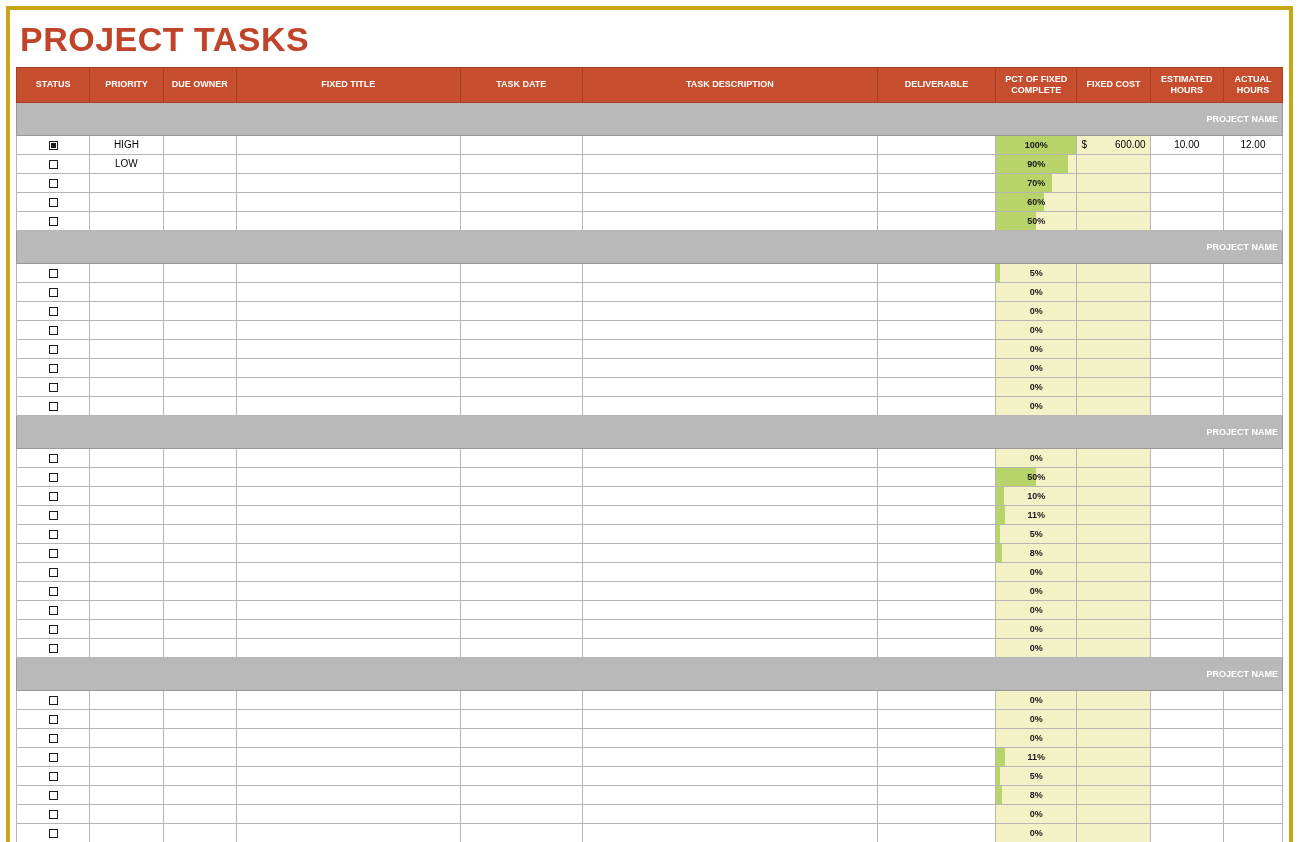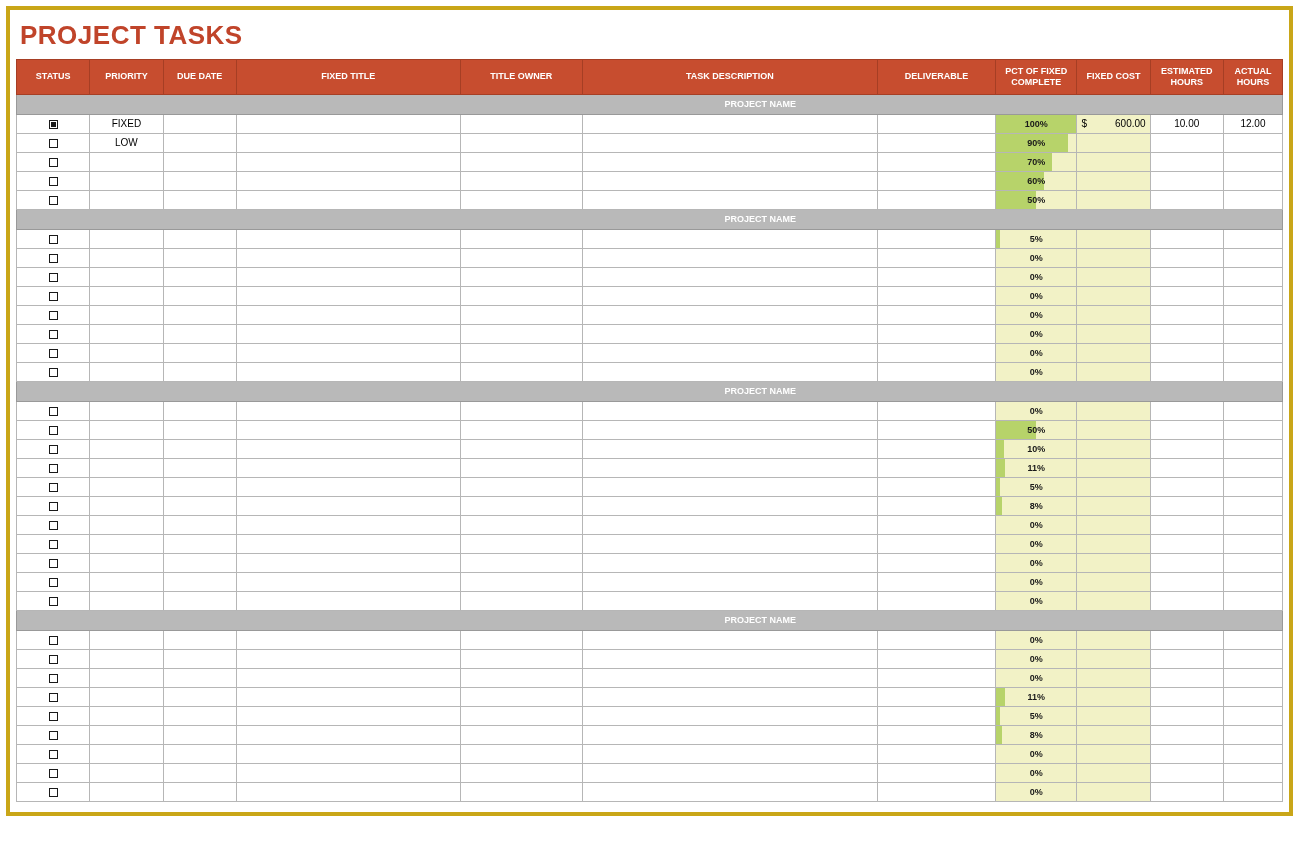--- a/index.html
+++ b/index.html
@@ -10,21 +10,21 @@
   }
   .frame {
     border: 4px solid #c9a618;
     padding: 6px 6px 10px 6px;
     width: 1287px;
     margin: 0 auto;
   }
   .title {
     color: #c0442a;
     font-weight: 900;
-    font-size: 26px;
+    font-size: 34px;
     letter-spacing: 0.5px;
     padding: 4px 0 8px 4px;
   }
   table {
     width: 100%;
     border-collapse: collapse;
     table-layout: fixed;
   }
   th {
     background: #c74d2f;
@@ -45,24 +45,24 @@
     padding: 0 4px;
     background: #fff;
     text-align: center;
     vertical-align: middle;
   }
   tr.section td {
     background: #b9b9b9;
     color: #fff;
     font-size: 9px;
     font-weight: 700;
-    text-align: center;
+    text-align: right;
     padding-left: 6px;
     border: 1px solid #999;
-    height: 20px;
+    height: 33px;
   }
   tr.section td.lead { border-right: none; }
   tr.section td.rest { border-left: none; }
   .col-status   { width: 72px; }
   .col-priority { width: 72px; }
   .col-due      { width: 72px; }
   .col-title    { width: 220px; }
   .col-owner    { width: 120px; }
   .col-desc     { width: 290px; }
   .col-deliv    { width: 116px; }
@@ -124,39 +124,39 @@
       <col class="col-deliv">
         <col class="col-pct">
         <col class="col-fixed">
       <col class="col-est">
         <col class="col-act">
     </colgroup>
     <thead>
       <tr>
         <th>STATUS</th>
         <th>PRIORITY</th>
-        <th>DUE DATE</th>
+        <th>DUE OWNER</th>
         <th>FIXED TITLE</th>
-        <th>TITLE OWNER</th>
+        <th>TASK DATE</th>
         <th>TASK DESCRIPTION</th>
         <th>DELIVERABLE</th>
         <th>PCT OF FIXED COMPLETE</th>
         <th>FIXED COST</th>
         <th>ESTIMATED HOURS</th>
         <th>ACTUAL HOURS</th>
       </tr>
     </thead>
     <tbody id="tbody">
         <tr class="section">
           <td colspan="3" class="lead"></td>
           <td colspan="8" class="rest">PROJECT NAME</td>
         </tr>
         <tr>
           <td><span class="chk on"></span></td>
-          <td>FIXED</td>
+          <td>HIGH</td>
           <td></td>
           <td></td>
           <td></td>
           <td></td>
           <td></td>
           <td class="pct-cell">
             <div class="pct-bar" style="width: 100%;"></div>
             <span class="pct-label">100%</span>
           </td>
           <td class="fixed-cell"><span class="curr">$</span><span>600.00</span></td>

